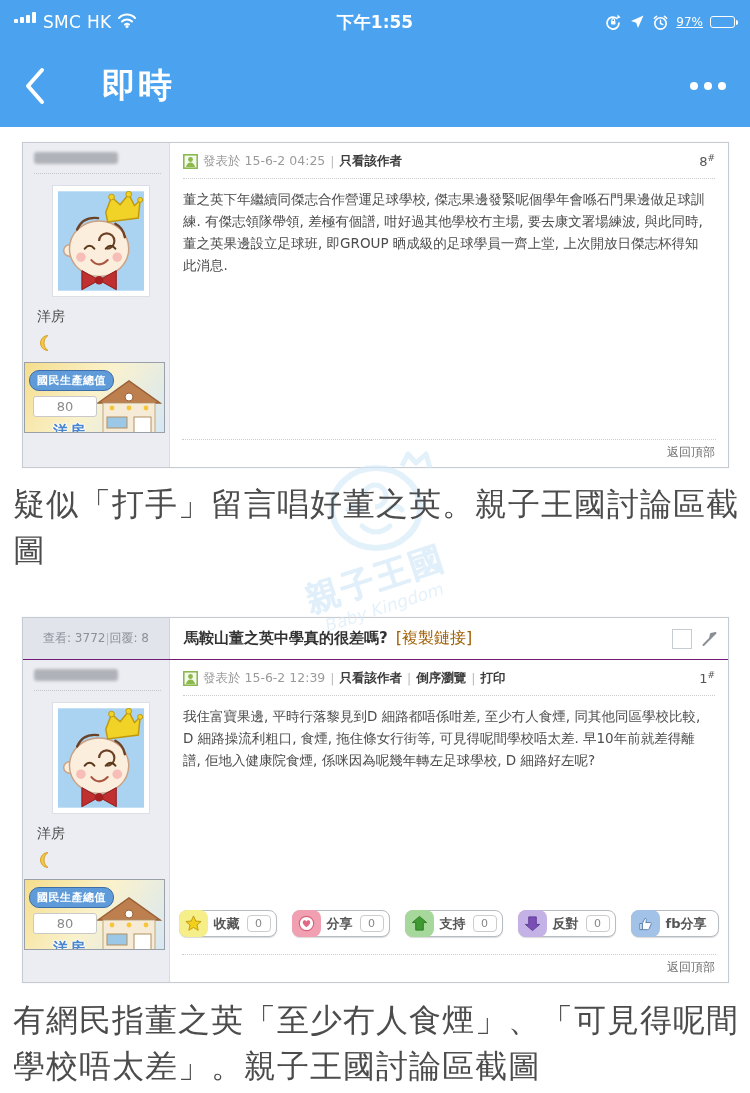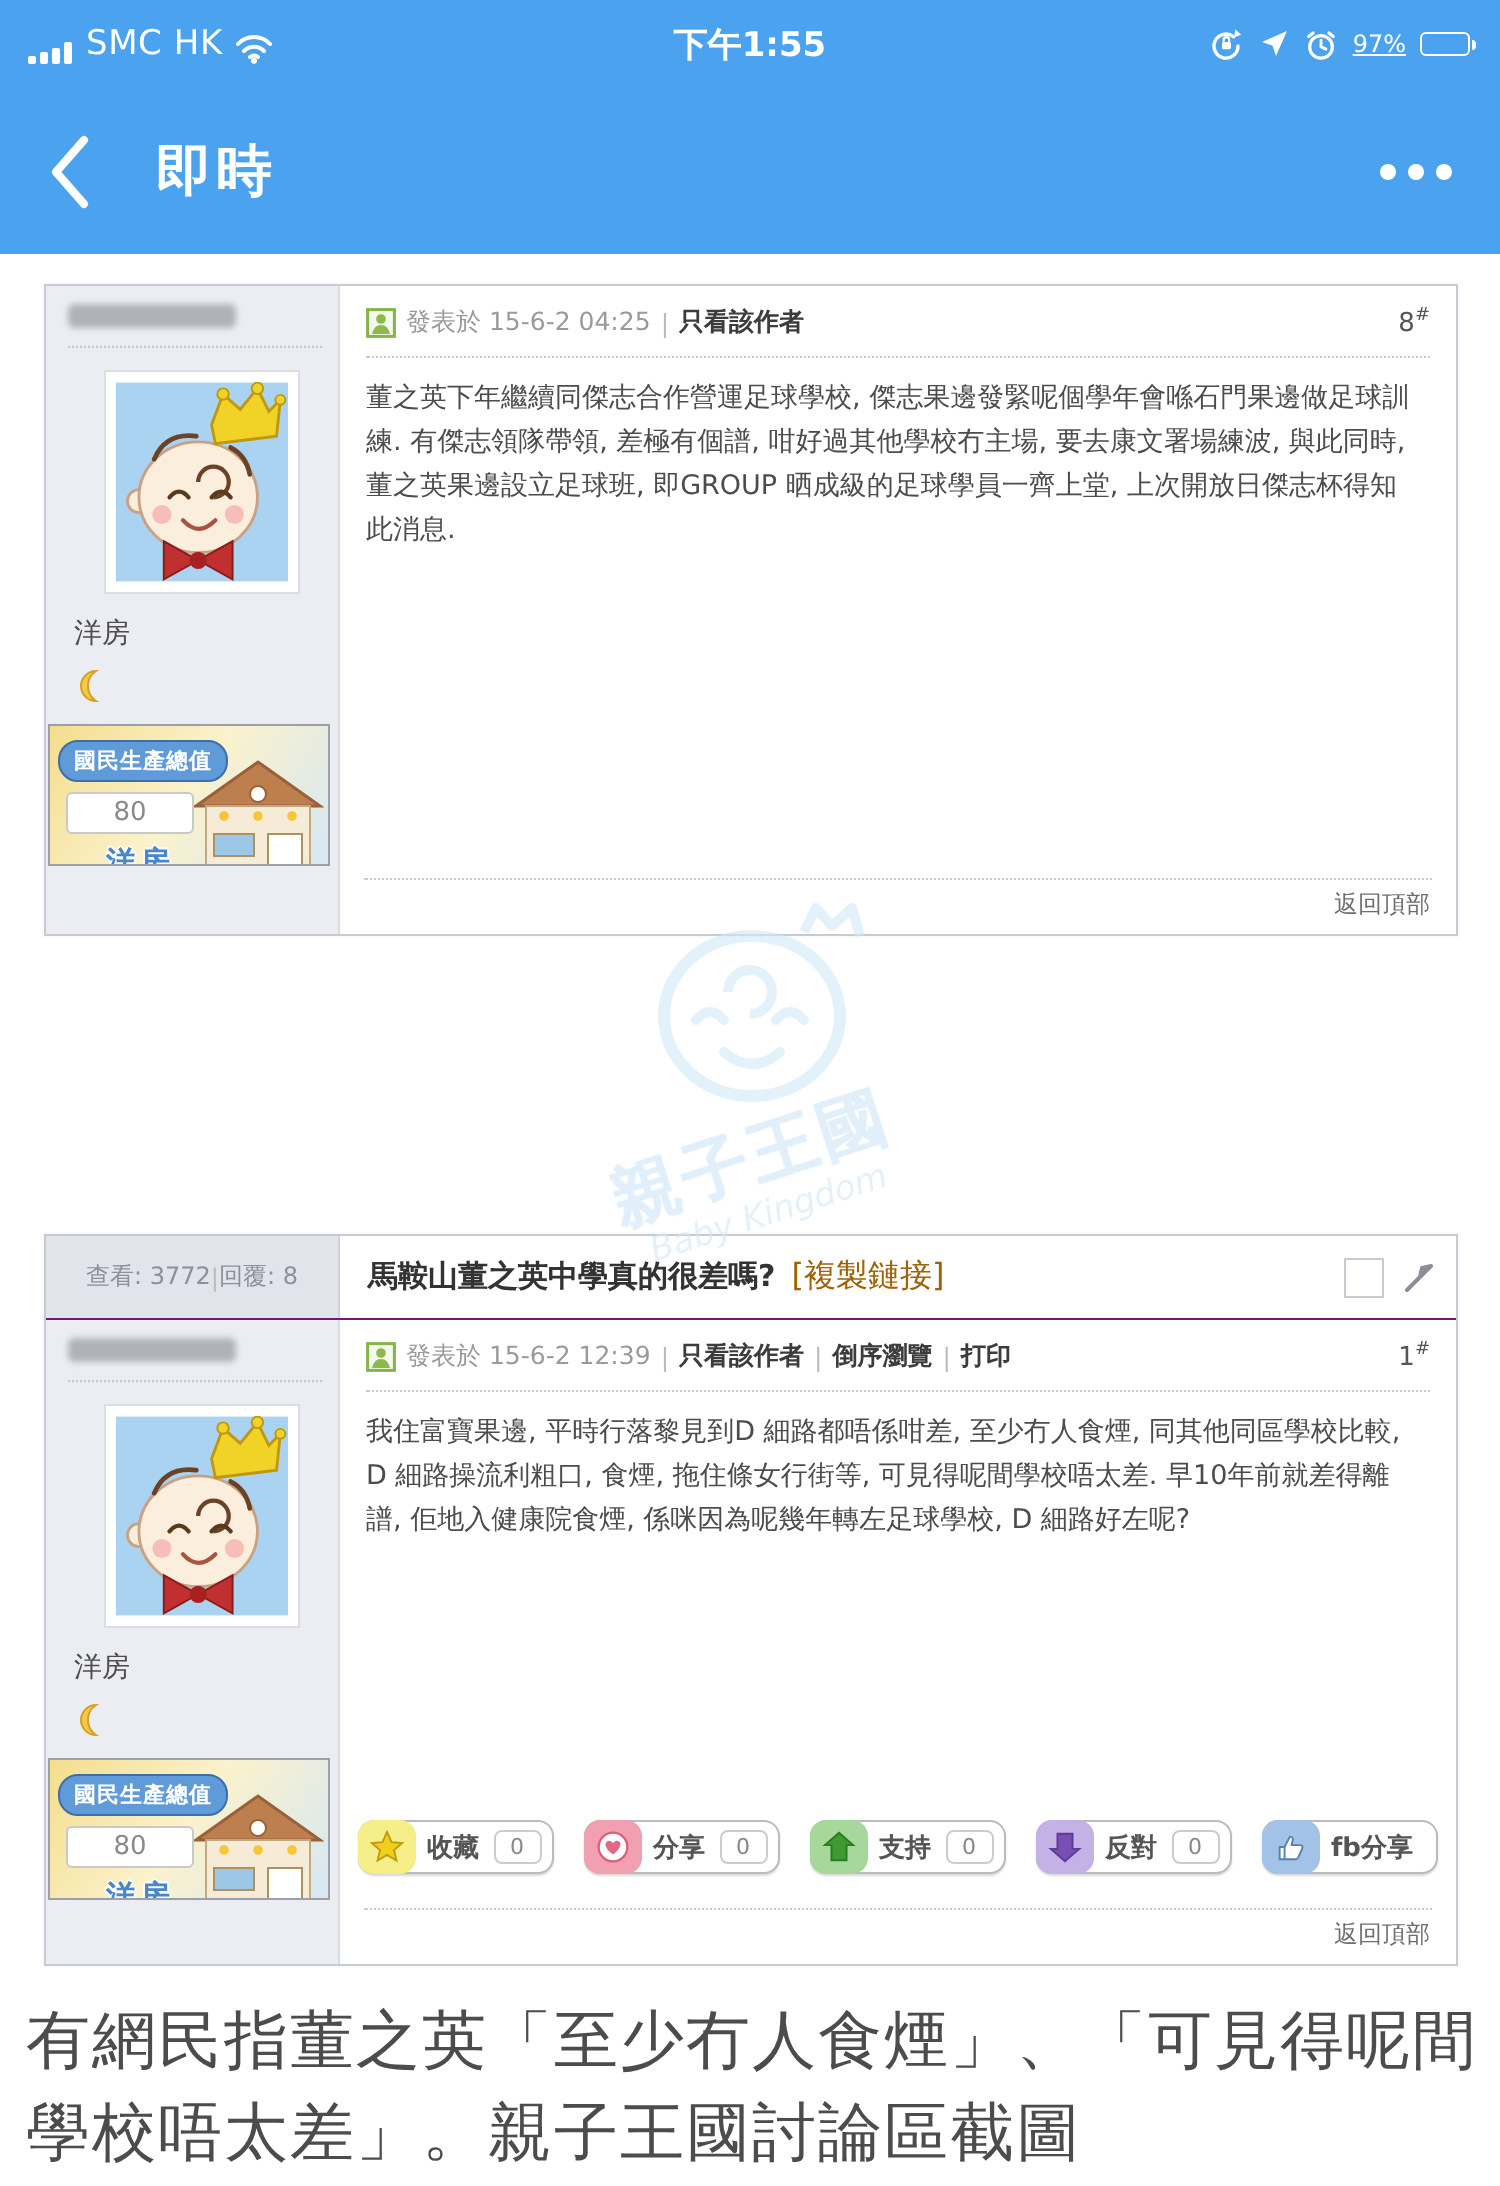--- a/index.html
+++ b/index.html
@@ -6,34 +6,34 @@
   html,body { background:#fff; }
   .screen { position:relative; width:750px; height:1093px; background:#fff; overflow:hidden;
             font-family:"DejaVu Sans","Liberation Sans",sans-serif; }
 
   
   .statusbar { position:absolute; top:0; left:0; right:0; height:44px; background:#4ba3f0;
                display:flex; align-items:center; padding:0 12px 0 14px; color:#fff; }
   .sig-bars { display:flex; align-items:flex-end; gap:2px; margin-right:7px; }
   .sig-bars i { display:block; width:4px; background:#fff; border-radius:1px; }
   .carrier { font-size:17px; letter-spacing:.3px; }
-  .sb-left { display:flex; align-items:flex-end; }
+  .sb-left { display:flex; align-items:flex-start; }
   .sb-time { position:absolute; left:0; right:0; text-align:center; font-size:17px; font-weight:bold; }
   .sb-right { margin-left:auto; display:flex; align-items:center; gap:7px; z-index:2; }
   .battery-pct { font-size:12px;text-decoration:underline; }
   .battery { display:flex; align-items:center; }
   .batt-body { width:25px; height:12px; border:1px solid #fff; border-radius:3px; padding:1.5px; }
   .batt-fill { height:100%; width:92%; background:#fff; border-radius:1.5px; }
   .batt-nub { width:2px; height:5px; background:#fff; border-radius:0 2px 2px 0; margin-left:1px; }
 
   
   .navbar { position:absolute; top:44px; left:0; right:0; height:83px; background:#4ba3f0;
             display:flex; align-items:center; padding:0 24px; }
   .back-btn { width:26px; height:40px; display:flex; align-items:center; margin-right:28px; }
-  .nav-title { color:#fff; font-size:28px; font-weight:bold; letter-spacing:2px; }
+  .nav-title { color:#fff; font-size:34px; font-weight:bold; letter-spacing:2px;margin-left:24px; }
   .more-btn { margin-left:auto; display:flex; gap:6px; }
   .more-btn i { width:8px; height:8px; border-radius:50%; background:#fff; display:block; }
 
   
   .shot { position:absolute; left:22px; width:707px; background:#fff;
           border:1px solid #c6cad1; box-shadow:0 0 0 1px rgba(0,0,0,.02); }
   .shot1 { top:142px; height:326px; display:flex; }
   .shot2 { top:617px; height:366px; display:flex; flex-direction:column; }
   .postrow { flex:1; display:flex; min-height:0; }
 
@@ -239,20 +239,21 @@
         <span class="pipe">|</span>
         <span class="meta-link">只看該作者</span>
         <span class="floor"><span>8</span><sup>#</sup></span>
       </div>
       <div class="body-text">董之英下年繼續同傑志合作營運足球學校, 傑志果邊發緊呢個學年會喺石門果邊做足球訓練. 有傑志領隊帶領, 差極有個譜, 咁好過其他學校冇主場, 要去康文署場練波, 與此同時, 董之英果邊設立足球班, 即GROUP 晒成級的足球學員一齊上堂, 上次開放日傑志杯得知此消息.</div>
       <div class="bottom-dotted"></div>
       <div class="backtop">返回頂部</div>
     </div>
   </div>
 
+  <div class="caption cap1">疑似「打手」留言唱好董之英。親子王國討論區截圖</div>
 
   <div class="shot shot2">
     <div class="thead">
       <div class="thead-views">
         <span>查看: 3772</span>
           <span class="pipe">|</span>
           <span>回覆: 8</span>
       </div>
       <div class="thead-main">
         <span class="thread-title">馬鞍山董之英中學真的很差嗎?</span>

